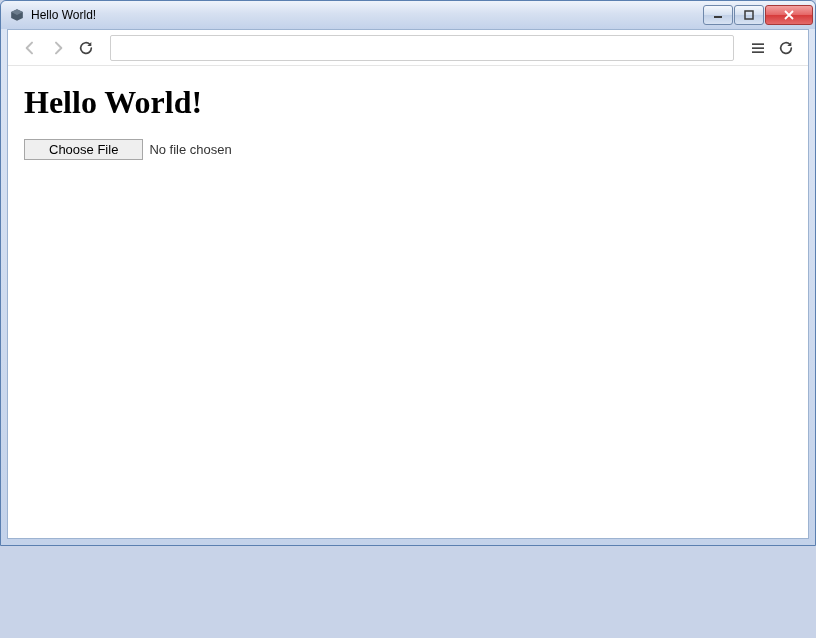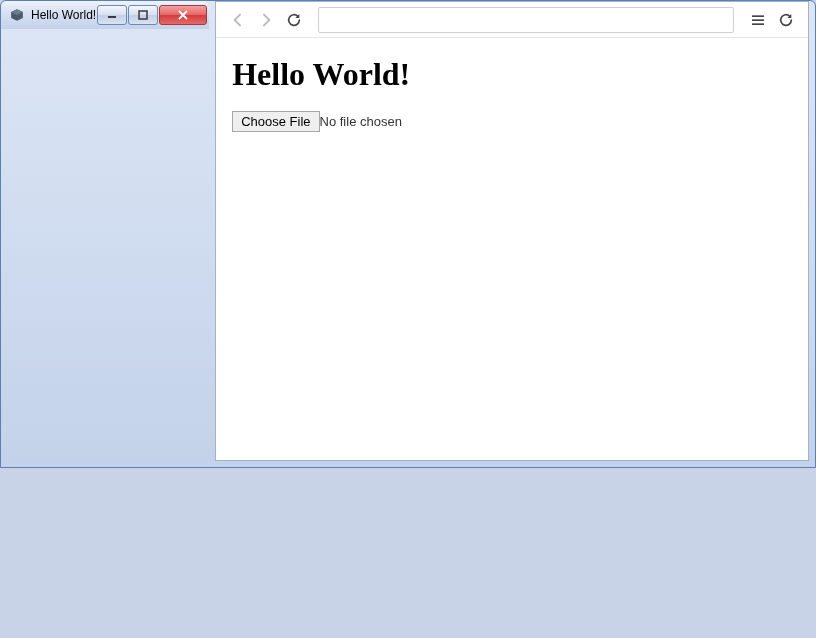--- a/index.html
+++ b/index.html
@@ -5,26 +5,26 @@
     * { margin: 0; padding: 0; box-sizing: border-box; }
     body {
       font-family: "Segoe UI", Tahoma, sans-serif;
       background: #c8d3e8;
       width: 816px;
       height: 638px;
       overflow: hidden;
     }
     .window {
       width: 816px;
-      height: 468px;
+      height: 546px;
       background: linear-gradient(to bottom, #dde6f5 0%, #c3d2ea 100%);
       border: 1px solid #5a7fb0;
       border-radius: 6px 6px 0 0;
       display: flex;
-      flex-direction: row;
+      flex-direction: column;
     }
     .titlebar {
       height: 28px;
       display: flex;
       align-items: center;
       padding: 0 2px 0 8px;
       background: linear-gradient(to bottom, #eef3fb 0%, #d6e0f1 45%, #c3d2ea 100%);
       border-radius: 6px 6px 0 0;
     }
     .app-icon {
@@ -123,26 +123,27 @@
     .file-row {
       margin-top: 4px;
       display: flex;
       align-items: center;
       font-family: Arial, sans-serif;
       font-size: 13px;
     }
     .file-btn {
       font-family: Arial, sans-serif;
       font-size: 13px;
-      padding: 2px 8px;
+      padding: 2px 24px;
       background: #efefef;
       border: 1px solid #a7a7a7;
       cursor: pointer;
     }
     .file-status {
+      margin-left: 6px;
       color: #333;
     }
     .inner-frame {
       margin: 0 6px 6px 6px;
       flex: 1;
       display: flex;
       flex-direction: column;
       border: 1px solid #9db3d1;
       background: #fff;
     }

